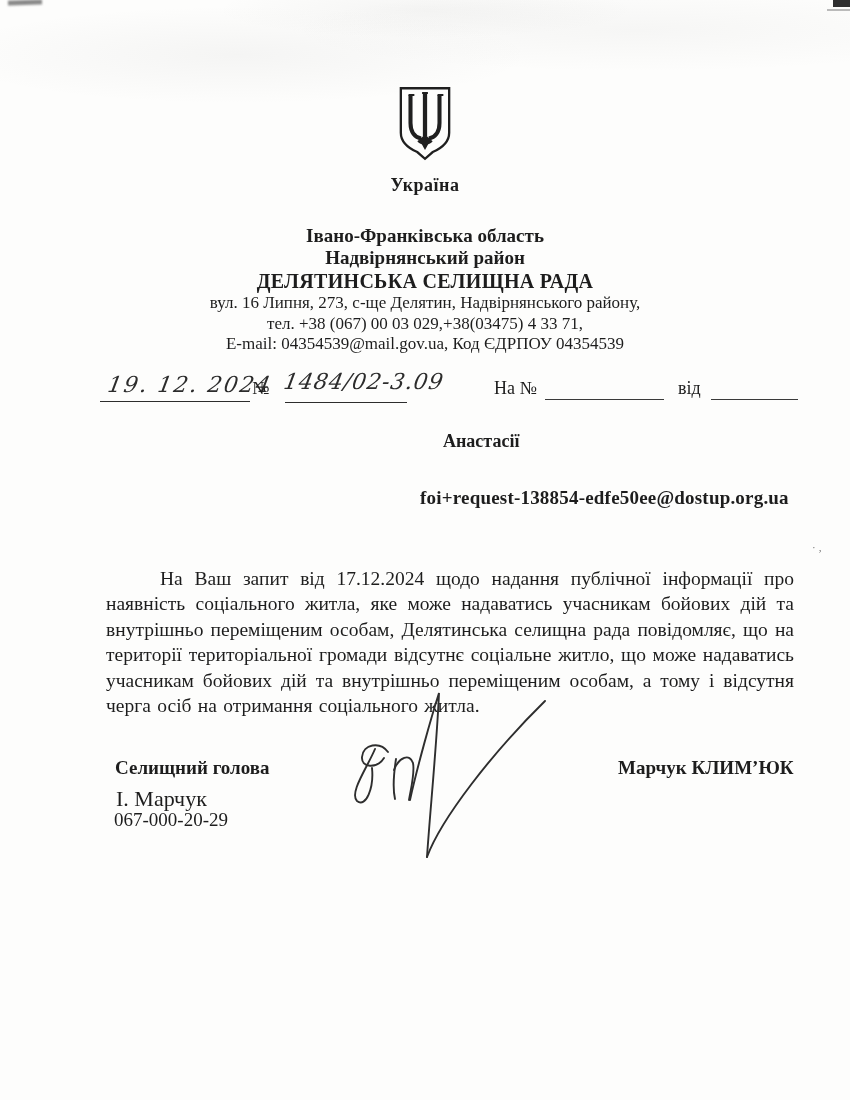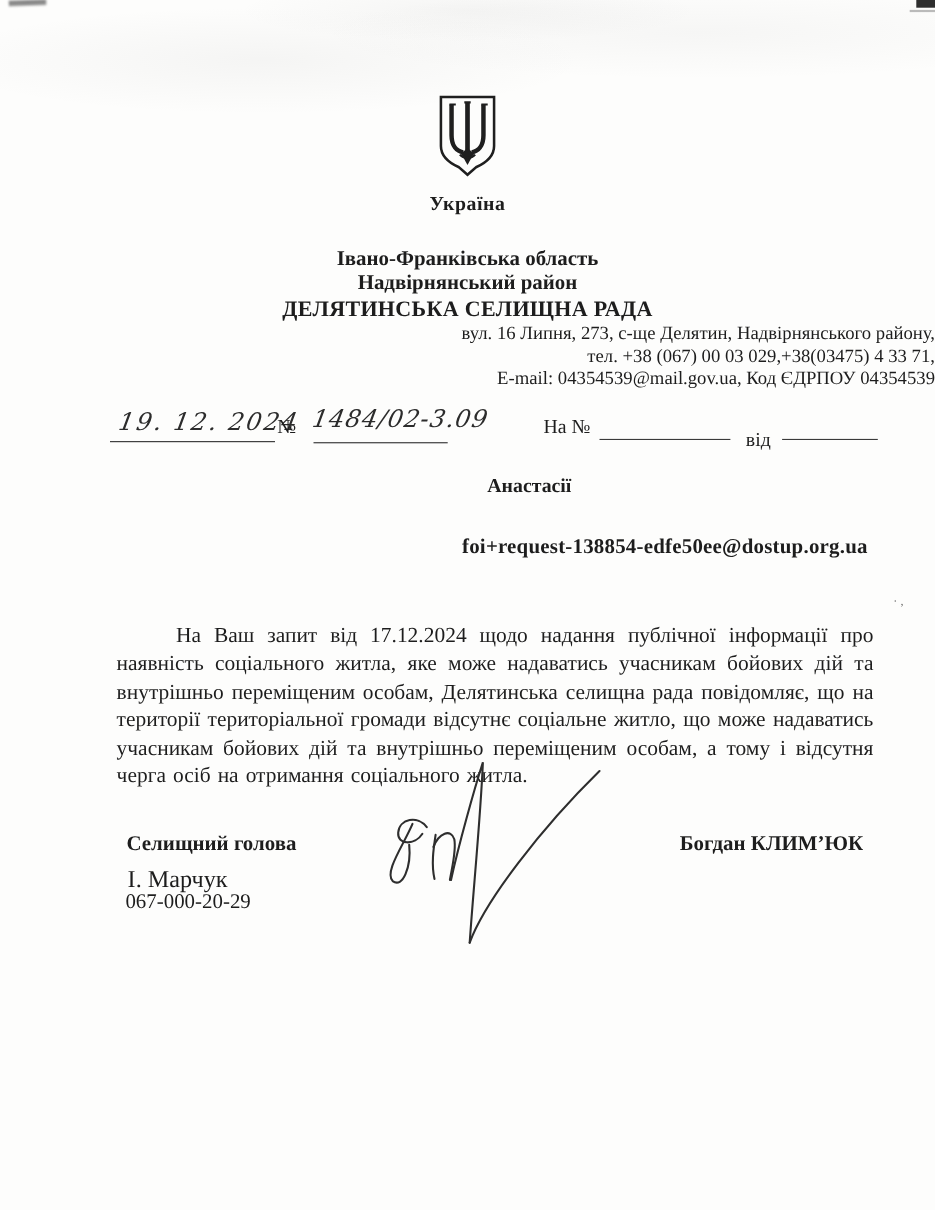--- a/index.html
+++ b/index.html
@@ -21,37 +21,37 @@
   .mark-tr1 { position:absolute; left:833px; top:0; width:17px; height:7px; background:#2e2e2e; }
   .mark-tr2 { position:absolute; left:827px; top:9px; width:23px; height:2px; background:#8f8f8f; opacity:.6; }
   .speck { position:absolute; left:812px; top:541px; width:16px; height:10px; color:#6f6f6f; font-size:11px; letter-spacing:3px; }
 
   .header { position:absolute; left:0; top:86px; width:100%; text-align:center; }
   .emblem { display:block; margin:0 auto; }
   .h-country  { font-size:18px; font-weight:bold; line-height:22px; margin-top:12px; letter-spacing:.5px; }
   .h-region   { font-size:19px; font-weight:bold; line-height:22px;margin-top:29px; }
   .h-district { font-size:19px; font-weight:bold; line-height:22px; }
   .h-council  { font-size:20px; font-weight:bold; line-height:24px; letter-spacing:.3px; }
-  .h-addr     { font-size:17px; line-height:20.5px;text-align:right; }
+  .h-addr     { font-size:17px; line-height:20.5px; }
 
   .ref-row { position:absolute; left:0; top:362px; width:100%; height:50px; }
   .hand {
     font-family:"DejaVu Serif", serif; font-style:italic;
     color:#2c2c2c; transform:skewX(-10deg);
     white-space:nowrap;
   }
   .hand-date { position:absolute; left:108px; top:10px; font-size:22px; letter-spacing:2px; }
   .hand-num  { position:absolute; left:284px; top:7px; font-size:22px; letter-spacing:1px; }
   .num-sign  { position:absolute; left:252px; top:16px; font-size:18px; }
   .uline { position:absolute; border-bottom:1.6px solid #2d2d2d; }
   .ul-date { left:100px; top:39px; width:150px; }
   .ul-num  { left:285px; top:40px; width:122px; }
   .reply-label { position:absolute; left:494px; top:16px; font-size:18px; }
   .ul-reply-no { left:545px; top:37px; width:119px; border-bottom-color:#3a3a3a; }
-  .reply-from  { position:absolute; left:678px; top:16px; font-size:18px;margin-top:11px; }
+  .reply-from  { position:absolute; left:678px; top:16px; font-size:18px; }
   .ul-reply-from { left:711px; top:37px; width:87px; border-bottom-color:#3a3a3a; }
 
   .recipient-name  { position:absolute; left:443px; top:431px; font-size:18px; font-weight:bold;text-align:center; }
   .recipient-email { position:absolute; left:420px; top:487px; font-size:19px; font-weight:bold; letter-spacing:.2px; }
 
   .body-par {
     position:absolute; left:106px; top:566px; width:688px;
     font-size:19.5px; line-height:25.4px;
     text-align:justify; text-align-last:left; text-indent:54px;
     word-spacing:1.5px;
@@ -115,17 +115,17 @@
       <path d="M 48,72 C 40,61 23,64 22,77 C 21,88 37,89 44,78"></path>
       <path d="M 35,69 C 27,88 9,113 17,121 C 26,128 34,108 32,88"></path>
       <path d="M 56,79 C 54,92 52,106 55,119"></path>
       <path d="M 54,90 C 59,77 70,73 73,83 C 75,93 71,108 69,120"></path>
       <path d="M 70,120 C 77,88 91,38 99,13 C 97,62 90,132 87,177"></path>
       <path d="M 87,177 C 101,139 152,73 205,21"></path>
     </g>
   </svg>
 
   <div class="sig-title">Селищний голова</div>
-  <div class="sig-name">Богдан КЛИМ’ЮК</div>
+  <div class="sig-name">Марчук КЛИМ’ЮК</div>
   <div class="sig-exec">І. Марчук</div>
   <div class="sig-phone">067-000-20-29</div>
 
 </div>
 
 </body></html>

